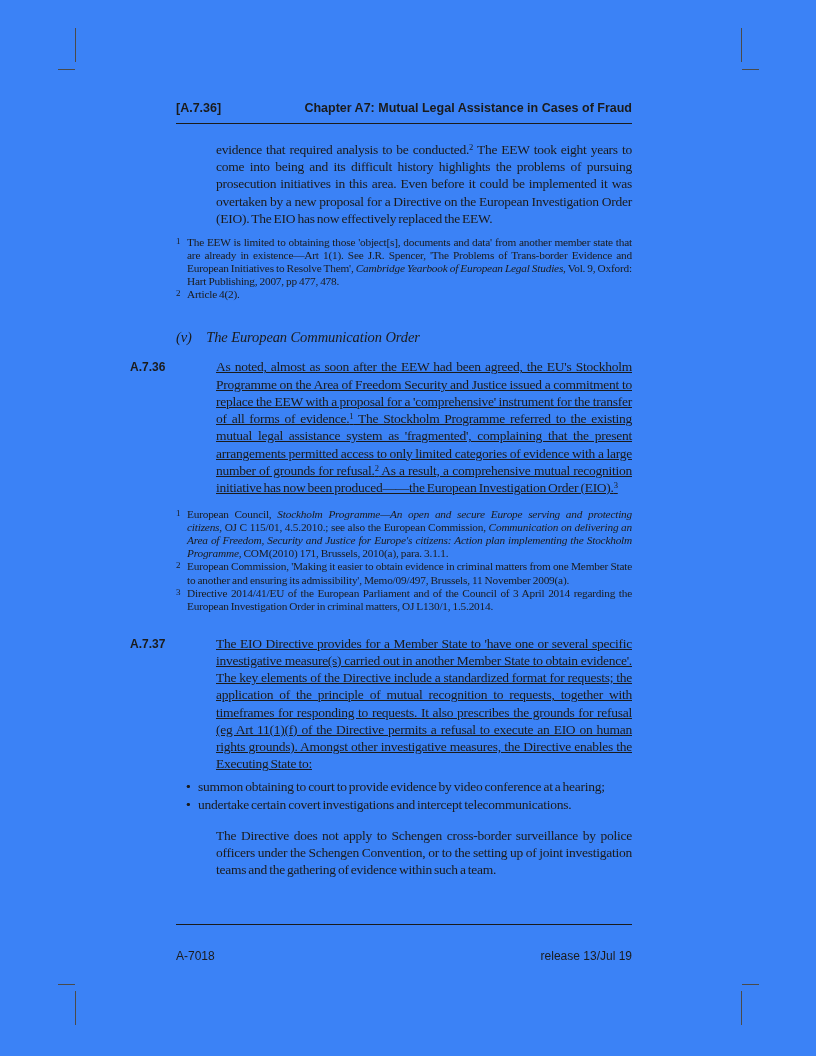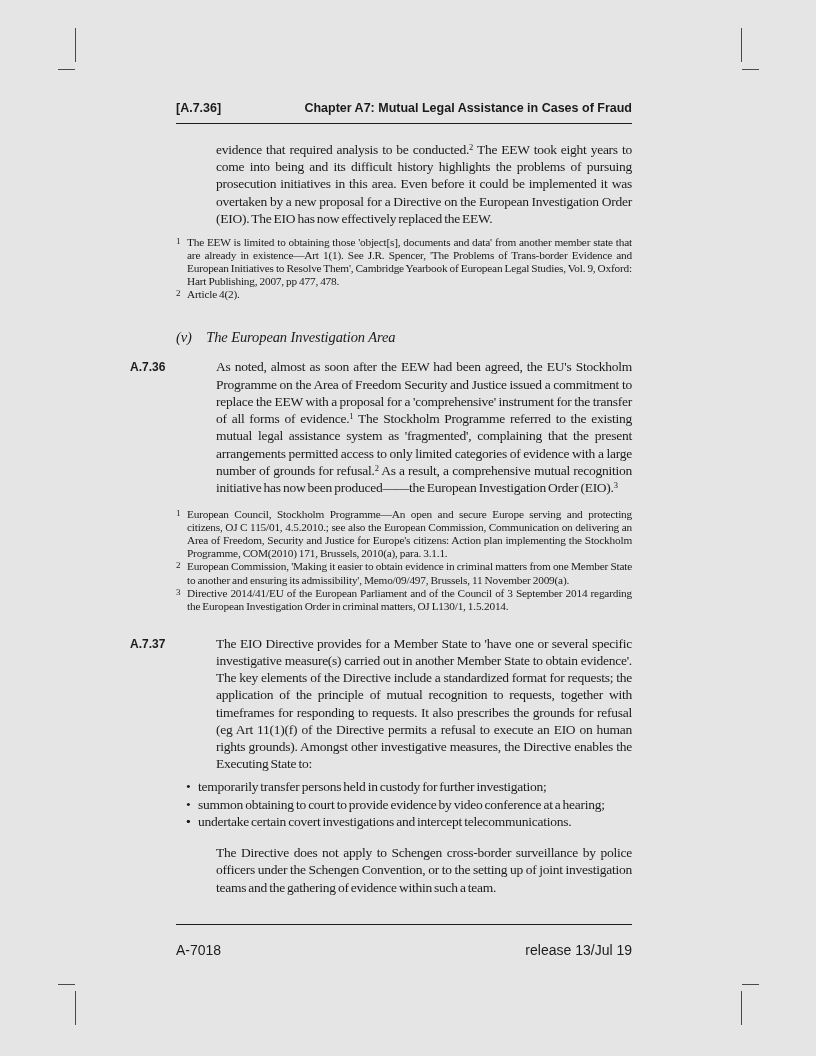--- a/index.html
+++ b/index.html
@@ -1,18 +1,18 @@
 <!DOCTYPE html>
 <html><head>
 <meta charset="utf-8">
 <style>
   * { margin:0; padding:0; box-sizing:border-box; }
   html, body { background:#ffffff; }
   .page {
-    position:relative; width:816px; height:1056px; background:#e5e5e5;
+    position:relative; width:816px; height:1056px; background:#3b82f6;
     font-family:"Liberation Serif", serif; color:#1b1b1b; overflow:hidden;
   }
   .crop { position:absolute; background:#4a4a4a; }
 
   .page-header {
     position:absolute; left:176px; top:101px; width:456px;
     display:flex; justify-content:space-between; align-items:baseline;
     font-family:"Liberation Sans", sans-serif; font-weight:bold; font-size:12.5px;
     padding-bottom:8px; border-bottom:1.6px solid #1b1b1b;
   }
@@ -27,50 +27,50 @@
 
   sup { font-size:8.5px; line-height:0; vertical-align:4.5px; }
 
   .footnotes { margin-top:9px; }
   .fng2 { margin-top:12px; }
   .footnote {
     position:relative; font-size:11.3px; line-height:13.1px; text-align:justify;
     padding-left:11px; letter-spacing:-0.2px; word-spacing:-0.5px;
   }
   .fn-num { position:absolute; left:0; top:-1px; font-size:9px; }
-  .it { }
+  .it { font-style:italic; }
 
   .section-heading {
     margin-top:28px; font-size:14.5px; font-style:italic; font-weight:normal;
     letter-spacing:-0.1px;
   }
 
-  .numbered { position:relative; }
+  .numbered { position:relative;text-decoration:underline; }
   .para-label {
     position:absolute; left:-46px; top:2px;
     font-family:"Liberation Sans", sans-serif; font-weight:bold; font-size:12px;
     letter-spacing:0;
   }
   .para-a736 { margin-top:12px; }
   .para-a737 { margin-top:22px; }
 
   .bullet-list { margin-top:6px; list-style:none; }
   .bullet-item {
     position:relative; padding-left:22px; font-size:13.5px; line-height:17.2px;
     letter-spacing:-0.25px; word-spacing:-1px; text-align:justify;
   }
   .bullet-marker { position:absolute; left:10px; }
 
   .closing { margin-top:14px; }
 
   .page-footer {
     position:absolute; left:176px; top:924px; width:456px;
-    border-top:1.2px solid #1b1b1b; padding-top:17px;
+    border-top:1.2px solid #1b1b1b; padding-top:24px;
     display:flex; justify-content:space-between;
-    font-family:"Liberation Sans", sans-serif; font-size:14px; color:#1b1b1b;
+    font-family:"Liberation Sans", sans-serif; font-size:12px; color:#1b1b1b;
   }
 </style>
 </head>
 <body>
 
 <div class="page">
 
   <div class="crop" style="left:75px; top:28px; width:1px; height:34px;"></div>
   <div class="crop" style="left:58px; top:69px; width:17px; height:1px;"></div>
   <div class="crop" style="left:741px; top:28px; width:1px; height:34px;"></div>
@@ -93,51 +93,50 @@
       <div class="footnote">
         <span class="fn-num">1</span>
         <span class="fn-text"><span>The EEW is limited to obtaining those 'object[s], documents and data' from another member state that are already in existence—Art 1(1). See J.R. Spencer, 'The Problems of Trans-border Evidence and European Initiatives to Resolve Them', </span><span class="it">Cambridge Yearbook of European Legal Studies</span><span>, Vol. 9, Oxford: Hart Publishing, 2007, pp 477, 478.</span></span>
       </div>
       <div class="footnote">
         <span class="fn-num">2</span>
         <span class="fn-text"><span>Article 4(2).</span></span>
       </div>
     </div>
 
-    <h2 class="section-heading">(v) The European Investigation Area</h2>
+    <h2 class="section-heading">(v) The European Communication Order</h2>
 
     <div class="numbered para-a736">
       <span class="para-label">A.7.36</span>
       <p class="body-para"><span>As noted, almost as soon after the EEW had been agreed, the EU's Stockholm Programme on the Area of Freedom Security and Justice issued a commitment to replace the EEW with a proposal for a 'comprehensive' instrument for the transfer of all forms of evidence.</span><sup>1</sup><span> The Stockholm Programme referred to the existing mutual legal assistance system as 'fragmented', complaining that the present arrangements permitted access to only limited categories of evidence with a large number of grounds for refusal.</span><sup>2</sup><span> As a result, a comprehensive mutual recognition initiative has now been produced——the European Investigation Order (EIO).</span><sup>3</sup></p>
     </div>
 
     <div class="footnotes fng2">
       <div class="footnote">
         <span class="fn-num">1</span>
         <span class="fn-text"><span>European Council, </span><span class="it">Stockholm Programme—An open and secure Europe serving and protecting citizens</span><span>, OJ C 115/01, 4.5.2010.; see also the European Commission, </span><span class="it">Communication on delivering an Area of Freedom, Security and Justice for Europe's citizens: Action plan implementing the Stockholm Programme</span><span>, COM(2010) 171, Brussels, 2010(a), para. 3.1.1.</span></span>
       </div>
       <div class="footnote">
         <span class="fn-num">2</span>
         <span class="fn-text"><span>European Commission, 'Making it easier to obtain evidence in criminal matters from one Member State to another and ensuring its admissibility', Memo/09/497, Brussels, 11 November 2009(a).</span></span>
       </div>
       <div class="footnote">
         <span class="fn-num">3</span>
-        <span class="fn-text"><span>Directive 2014/41/EU of the European Parliament and of the Council of 3 September 2014 regarding the European Investigation Order in criminal matters, OJ L130/1, 1.5.2014.</span></span>
+        <span class="fn-text"><span>Directive 2014/41/EU of the European Parliament and of the Council of 3 April 2014 regarding the European Investigation Order in criminal matters, OJ L130/1, 1.5.2014.</span></span>
       </div>
     </div>
 
     <div class="numbered para-a737">
       <span class="para-label">A.7.37</span>
       <p class="body-para">The EIO Directive provides for a Member State to 'have one or several specific investigative measure(s) carried out in another Member State to obtain evidence'. The key elements of the Directive include a standardized format for requests; the application of the principle of mutual recognition to requests, together with timeframes for responding to requests. It also prescribes the grounds for refusal (eg Art 11(1)(f) of the Directive permits a refusal to execute an EIO on human rights grounds). Amongst other investigative measures, the Directive enables the Executing State to:</p>
     </div>
 
     <ul class="bullet-list">
       <li class="bullet-item">
         <span class="bullet-marker">•</span>
-        <span>temporarily transfer persons held in custody for further investigation;</span>
       </li>
       <li class="bullet-item">
         <span class="bullet-marker">•</span>
         <span>summon obtaining to court to provide evidence by video conference at a hearing;</span>
       </li>
       <li class="bullet-item">
         <span class="bullet-marker">•</span>
       </li>
       <li class="bullet-item">
         <span class="bullet-marker">•</span>

